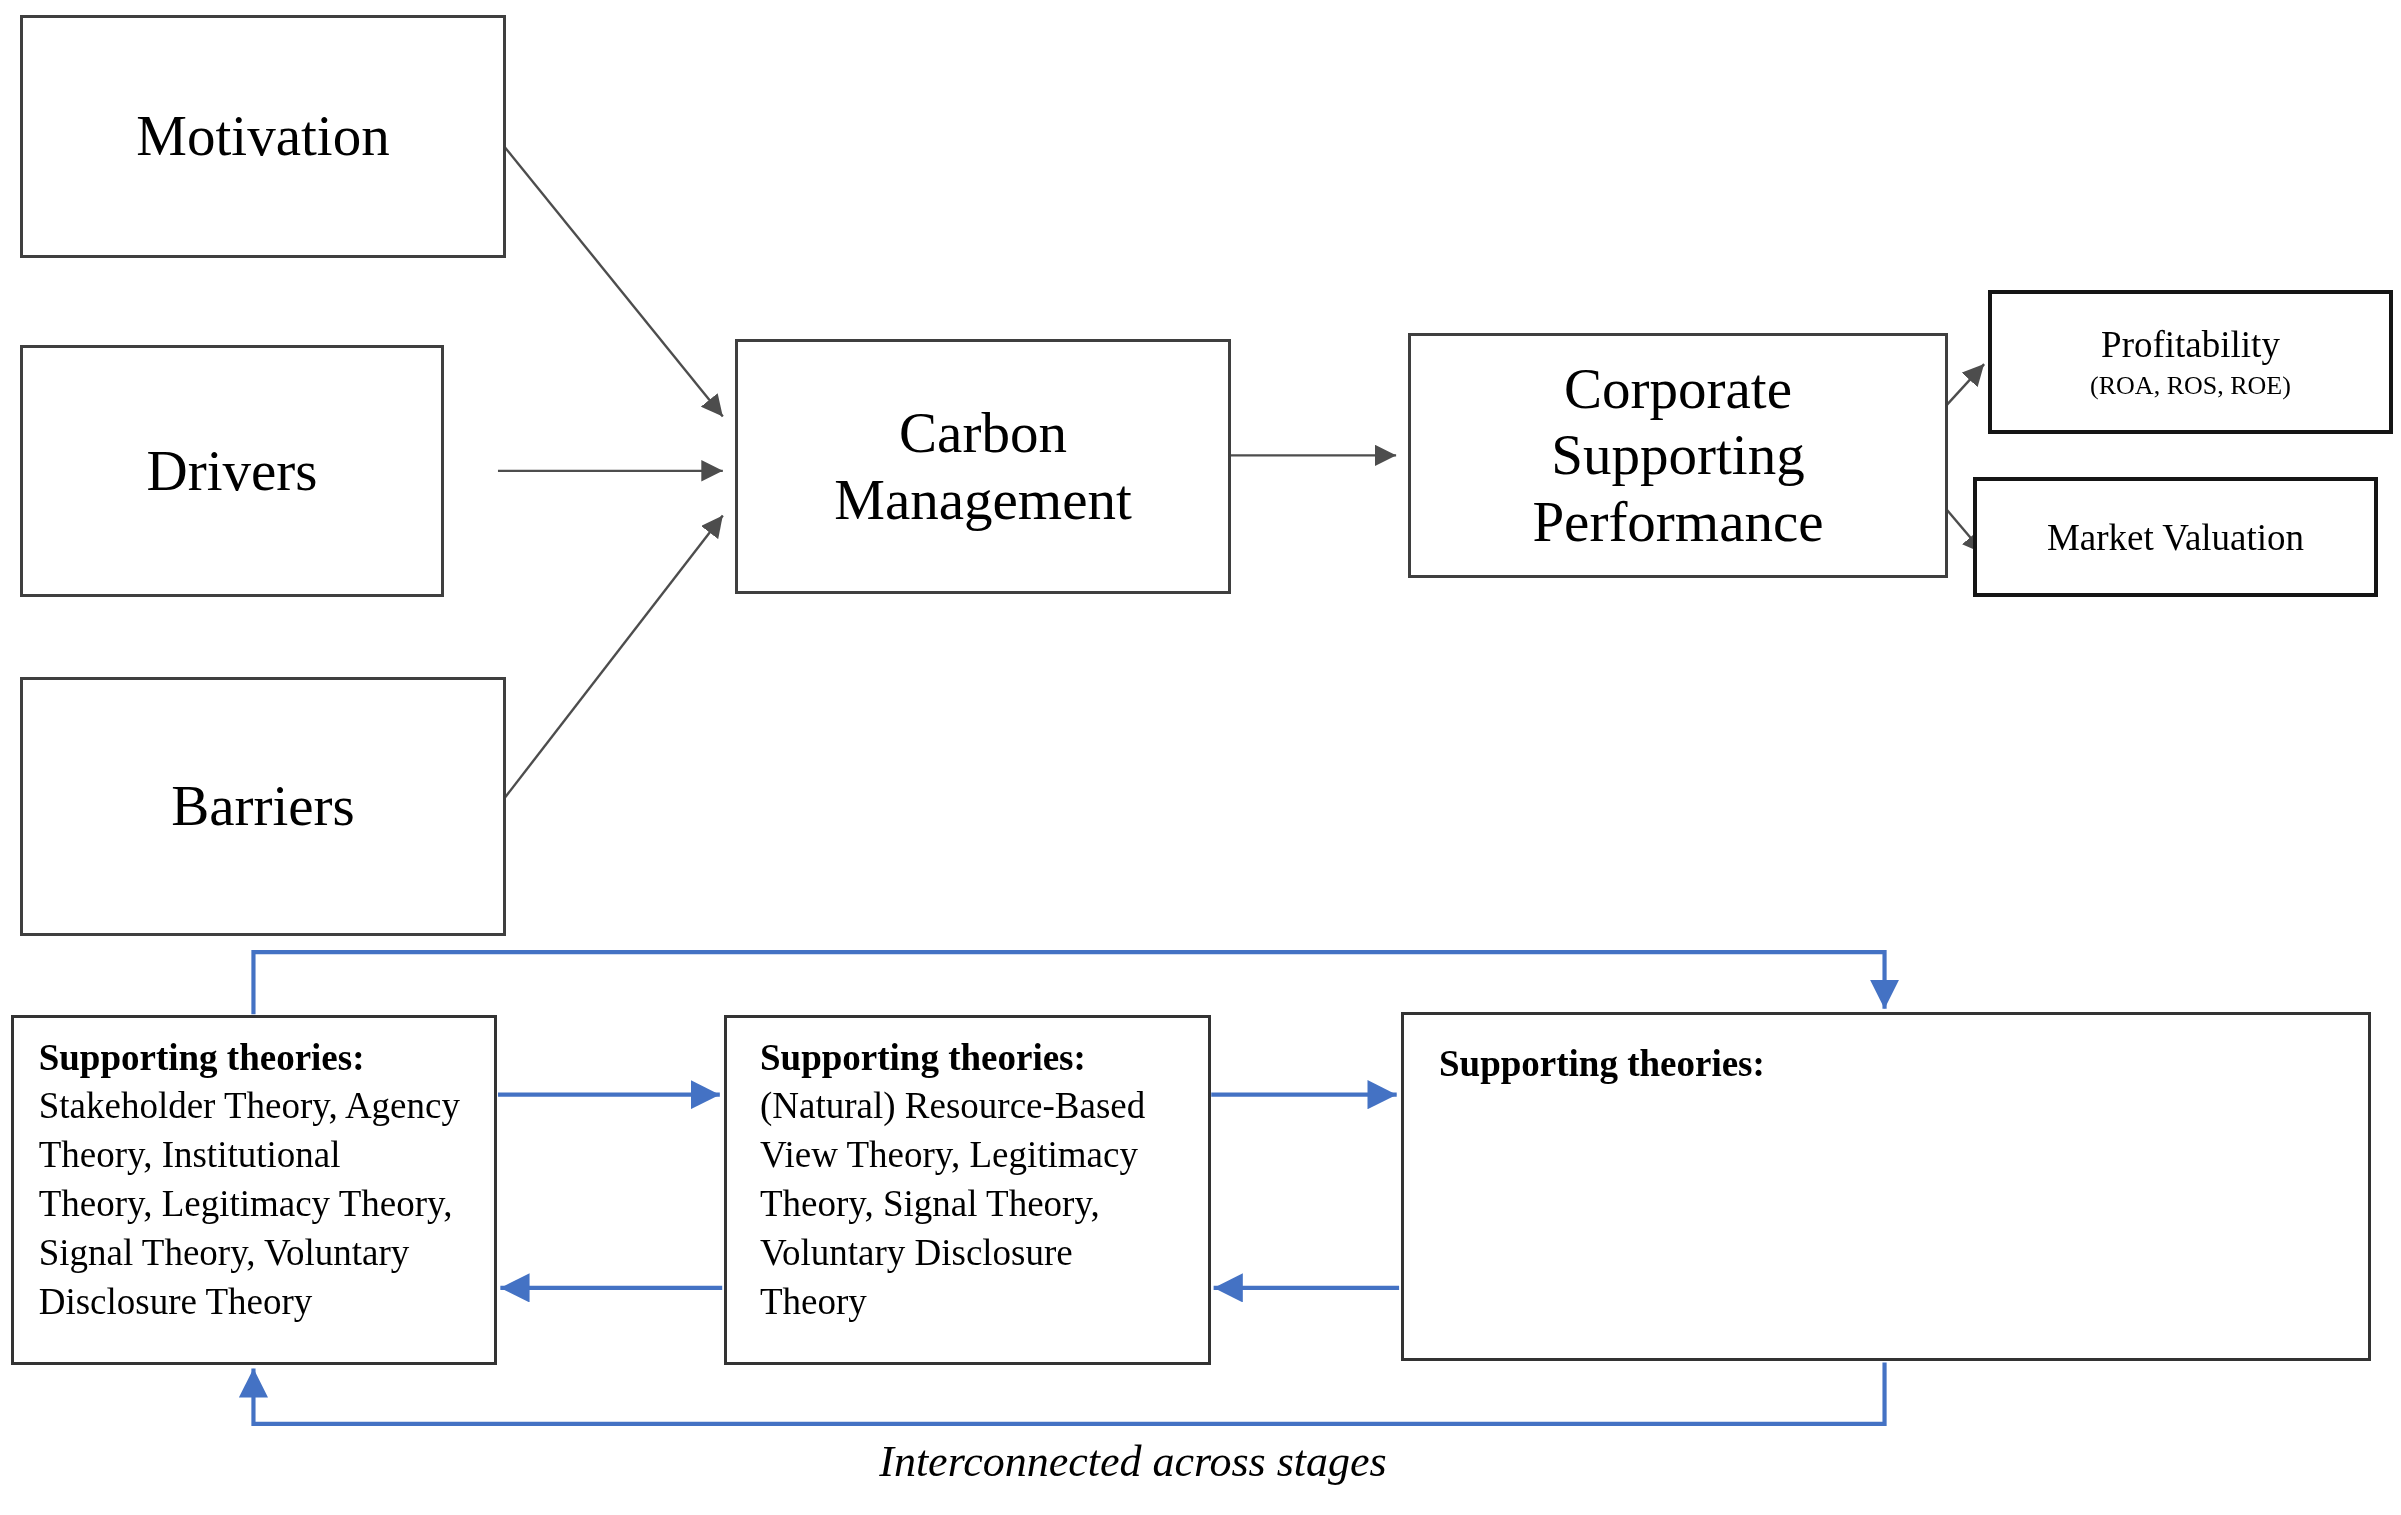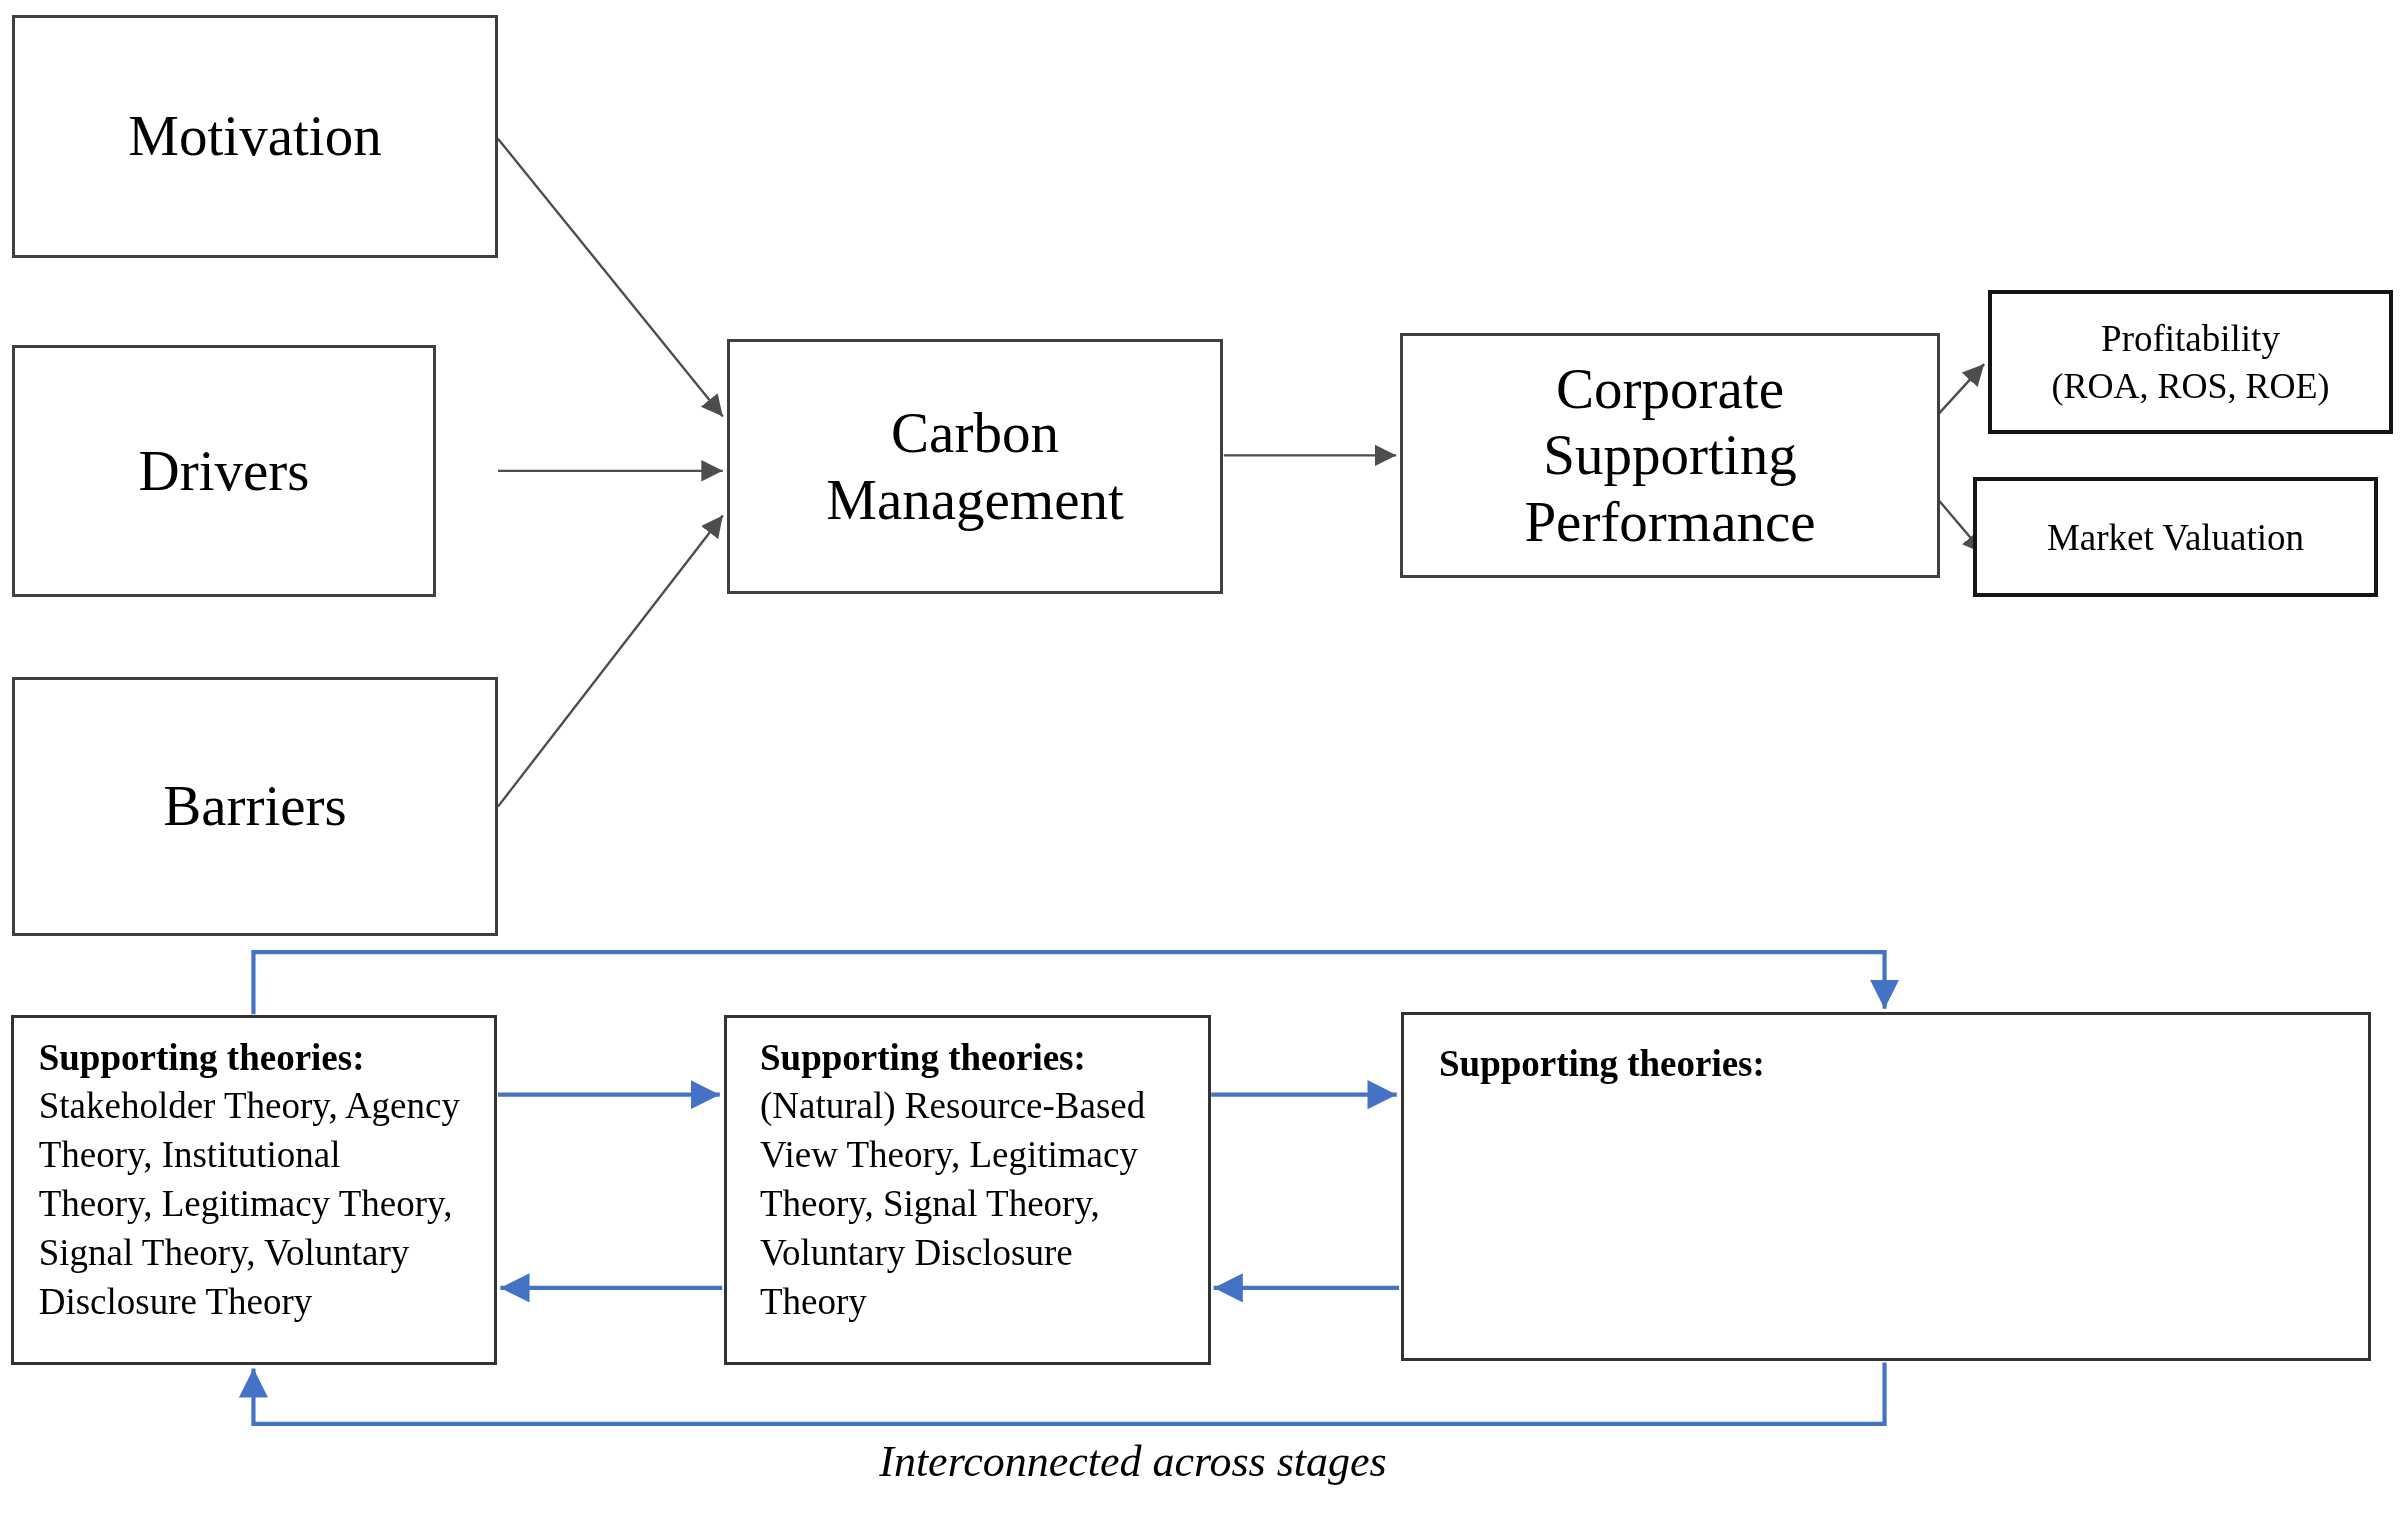--- a/index.html
+++ b/index.html
@@ -1,27 +1,27 @@
 <!DOCTYPE html>
 <html style="font-size:9.5px"><head>
 <meta charset="utf-8">
 <style>
   html,body{margin:0;padding:0;background:#ffffff;}
   body{font-family:"Liberation Serif","DejaVu Serif",serif;color:#000;}
   #canvas{position:relative;width:2401px;height:1516px;background:#fff;overflow:hidden;}
   #connectors{position:absolute;left:0;top:0;z-index:0;}
   .box{position:absolute;background:#fff;box-sizing:border-box;z-index:1;
        display:flex;flex-direction:column;justify-content:center;align-items:center;text-align:center;}
-  .gray-box{border:3.6px solid #3f3f3f;}
+  .gray-box{border:3.6px solid #3f3f3f;margin-left:8px;}
   .dark-box{border:4.2px solid #151515;}
   .theory-box{border:3.6px solid #333333;justify-content:flex-start;align-items:flex-start;text-align:left;}
   .stage-label{font-size:57px;line-height:1.16;color:#000;}
   .stage-line{display:block;font-size:57px;line-height:1.16;}
   .small-line1{display:block;font-size:37px;line-height:1.3;}
-  .small-line2{display:block;font-size:36px;line-height:1.3;}
+  .small-line2{display:block;font-size:26px;line-height:1.3;}
   .mkt-label{font-size:37px;}
   .theory-heading{display:block;font-weight:bold;font-size:37px;line-height:1.32;}
   .theory-body{display:block;font-size:37px;line-height:1.32;}
   .t1-pad{padding:15.5px 31px 0 25px;}
   .t2-pad{padding:15.5px 24px 0 33px;}
   .t3-pad{padding:25px 42px 0 35px;}
   #caption{position:absolute;left:596px;top:1436px;width:1074px;text-align:center;
            font-size:44px;z-index:1;font-style:italic;}
 </style>
 </head>

